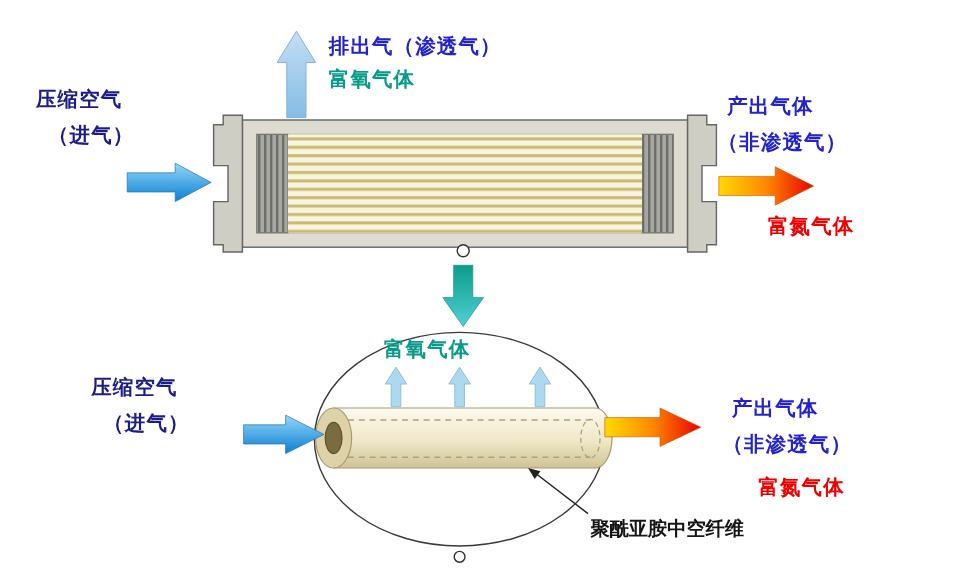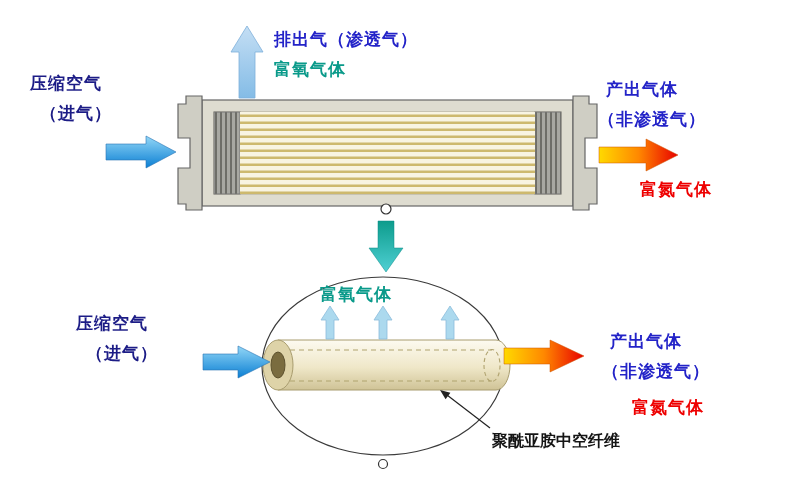--- a/index.html
+++ b/index.html
@@ -15,21 +15,21 @@
     position:absolute;
     font-weight:bold;
     font-size:17px;
     white-space:nowrap;
     letter-spacing:1px;
     line-height:1.1;
   }
   .label.small{font-size:16px;letter-spacing:0;}
   .c-blue {color:var(--label-blue,#2323c8);text-align:center;}
   .c-navy {color:var(--label-navy,#1c1c86);}
-  .c-teal {color:var(--label-teal,#0a9a8a);}
+  .c-teal {color:var(--label-teal,#0a9a8a);font-family:Liberation Mono, monospace;}
   .c-red  {color:var(--label-red,#ee0000);}
   .c-black{color:var(--label-black,#151515);}
 </style>
 </head>
 <body>
 
 <div class="canvas">
 
   <svg width="800" height="488" viewBox="0 0 800 488">
     <defs>

